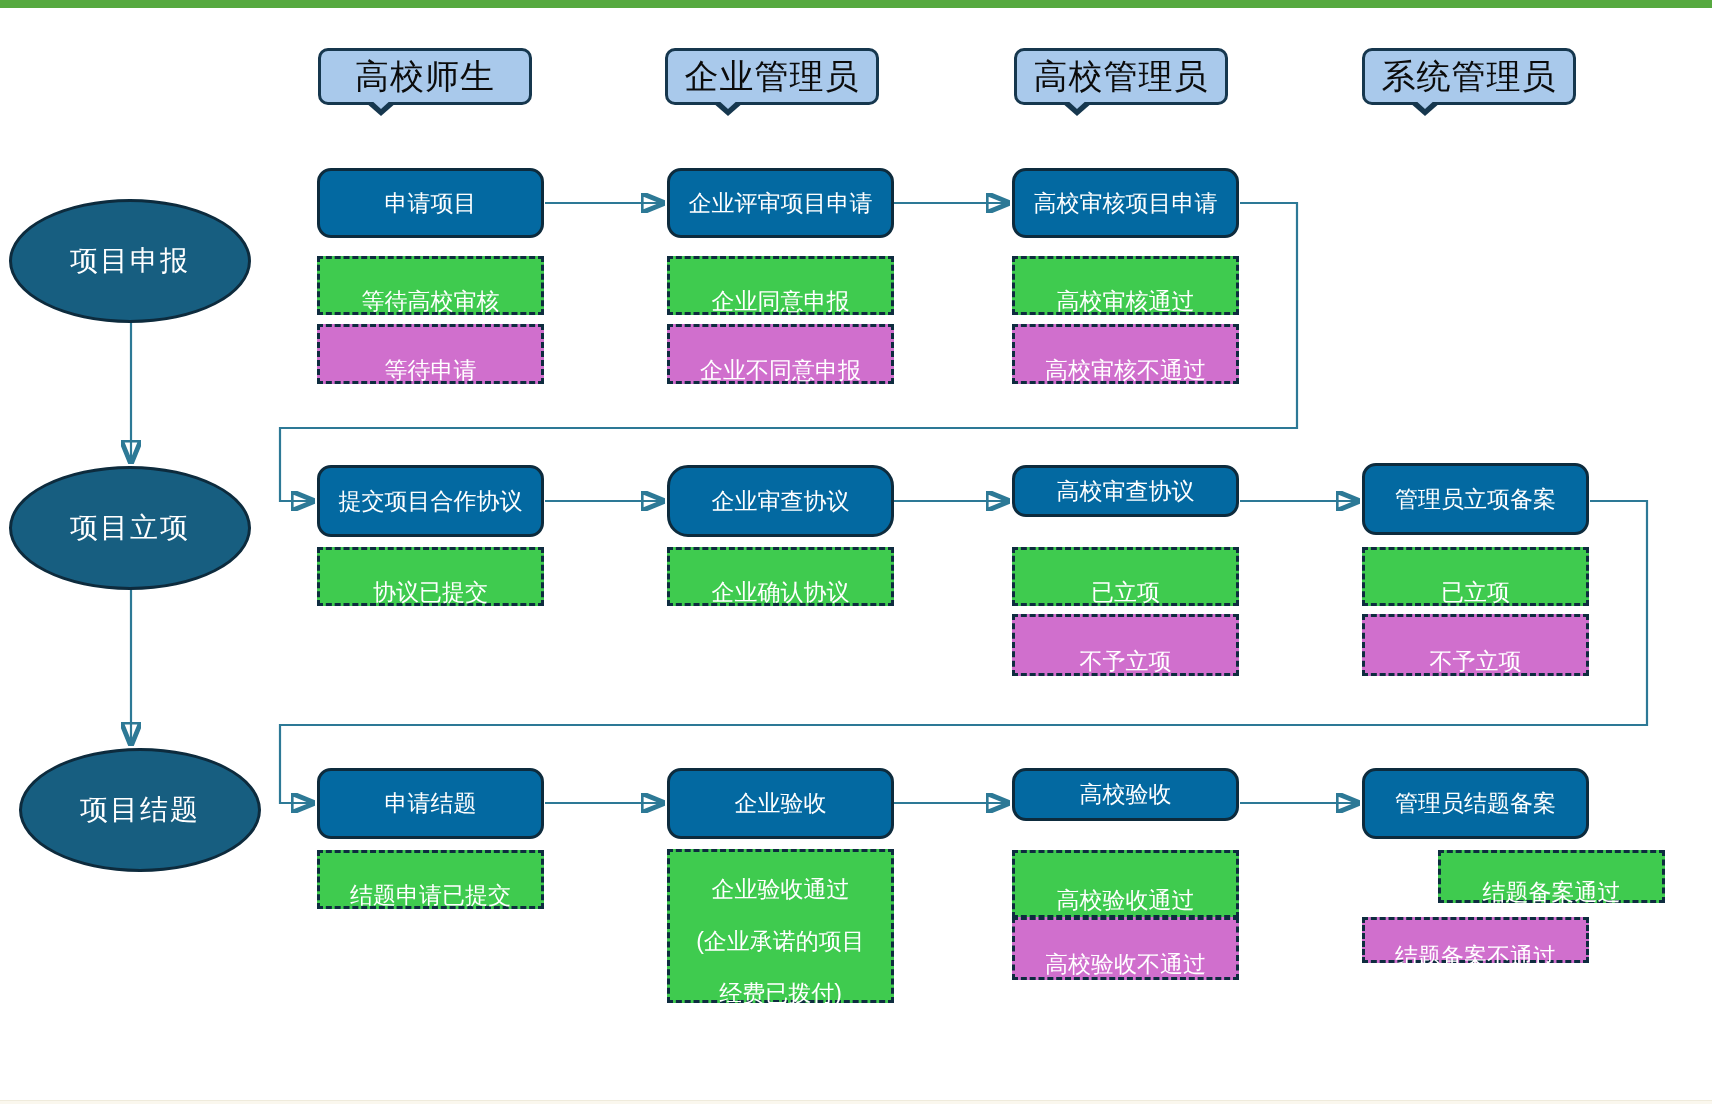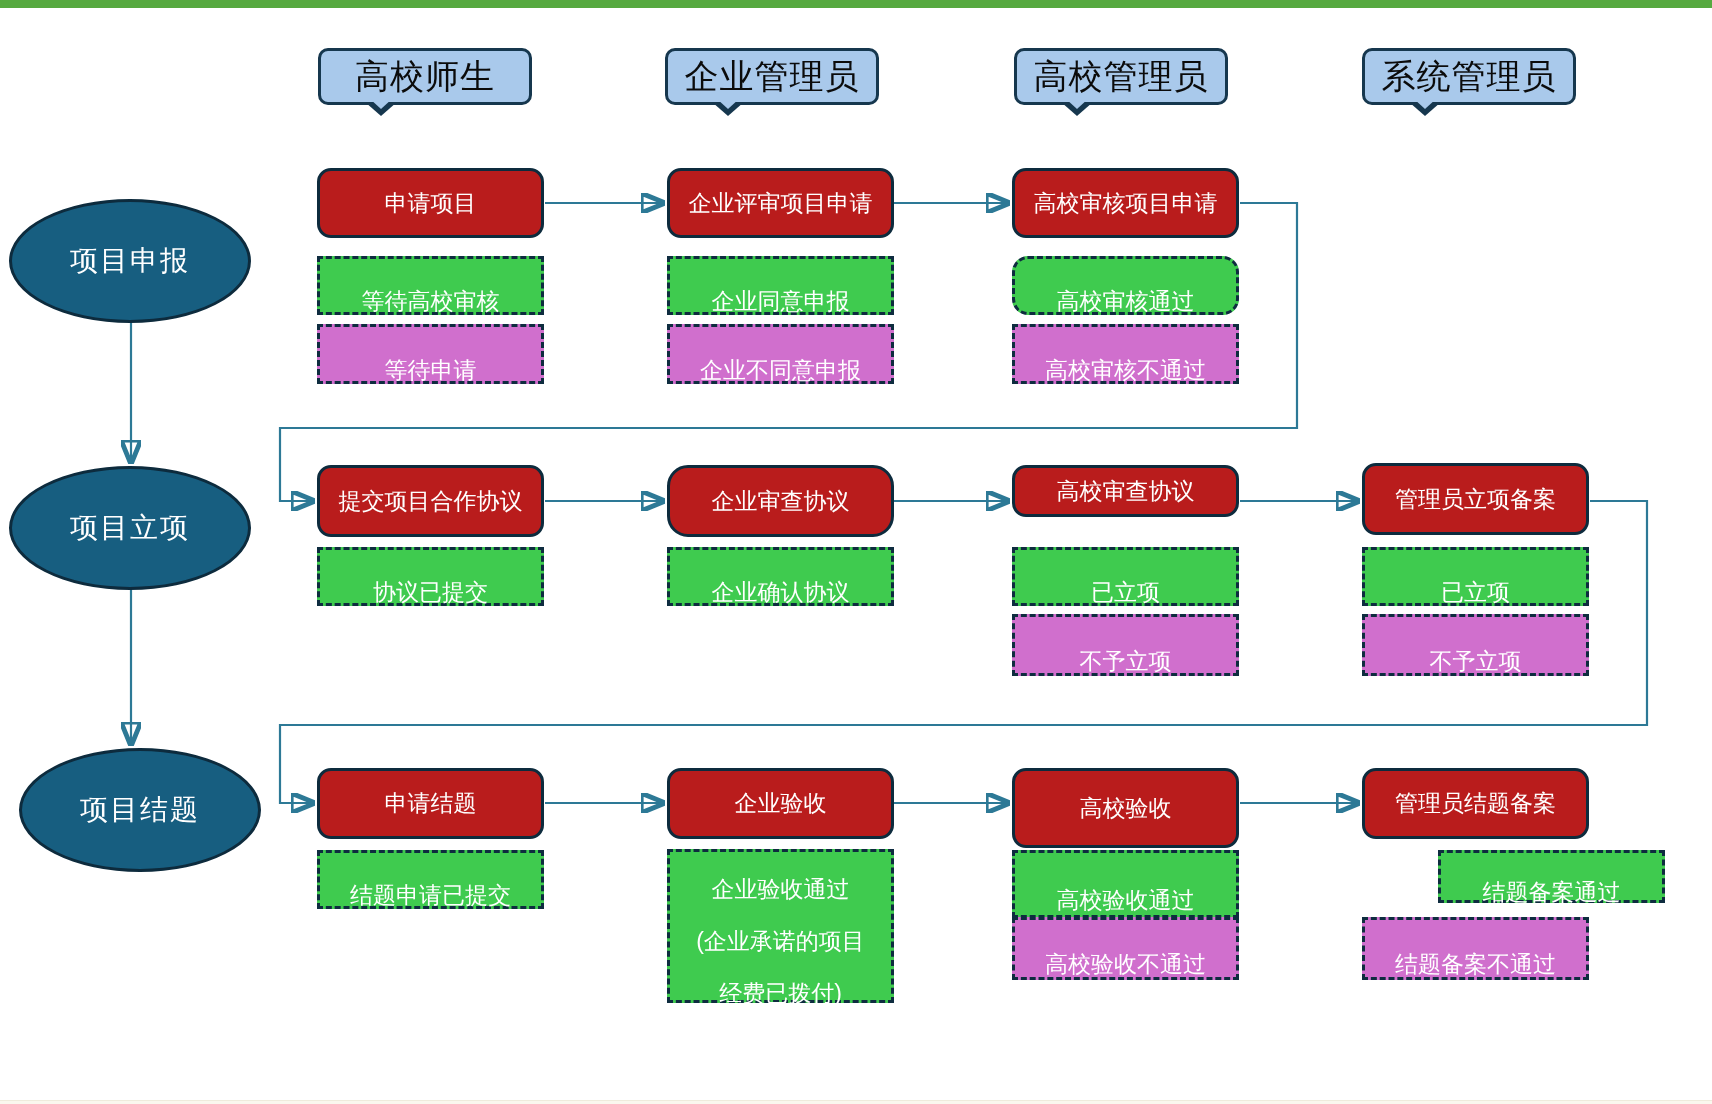--- a/index.html
+++ b/index.html
@@ -27,21 +27,21 @@
 
   .ellipse {
     position:absolute; width:242px; height:124px; box-sizing:border-box;
     background:#175E80; border:3px solid #0D2B3D; border-radius:50%;
     display:flex; align-items:center; justify-content:center;
     font-size:28px; color:#ffffff; letter-spacing:2px;
   }
 
   .step {
     position:absolute; width:227px; height:70px; box-sizing:border-box;
-    background:#b91c1c; border:3px solid #0D2B3D; border-radius:14px;
+    background:#0369a1; border:3px solid #0D2B3D; border-radius:14px;
     display:flex; align-items:center; justify-content:center;
     font-size:23px; color:#ffffff; text-align:center;
   }
 
   .status {
     position:absolute; width:227px; box-sizing:border-box;
     border:3px dashed #0E2C3F;
     display:flex; align-items:center; justify-content:center;
     font-size:23px; color:#ffffff; text-align:center;
   }
@@ -116,21 +116,21 @@
   <div class="status success" style="left:667px; top:256px; height:59px;">
     <span class="txt">企业同意申报</span>
   </div>
   <div class="status fail" style="left:667px; top:324px; height:60px;">
     <span class="txt">企业不同意申报</span>
   </div>
 
   <div class="step" style="left:1012px; top:168px;">
     <span>高校审核项目申请</span>
   </div>
-  <div class="status success" style="left:1012px; top:256px; height:59px;border-radius:16px;">
+  <div class="status success" style="left:1012px; top:256px; height:59px;">
     <span class="txt">高校审核通过</span>
   </div>
   <div class="status fail" style="left:1012px; top:324px; height:60px;">
     <span class="txt">高校审核不通过</span>
   </div>
 
   <div class="step" style="left:317px; top:465px; height:72px;">
     <span>提交项目合作协议</span>
   </div>
   <div class="status success" style="left:317px; top:547px; height:59px;">
@@ -173,34 +173,34 @@
 
   <div class="step" style="left:667px; top:768px; height:71px;">
     <span>企业验收</span>
   </div>
   <div class="status success tall" style="left:667px; top:849px; height:154px;">
     <span class="txt">企业验收通过
 (企业承诺的项目
 经费已拨付)</span>
   </div>
 
-  <div class="step" style="left:1012px; top:768px; height:80px;">
+  <div class="step" style="left:1012px; top:768px; height:53px;">
     <span>高校验收</span>
   </div>
   <div class="status success" style="left:1012px; top:850px; height:68px;">
     <span class="txt">高校验收通过</span>
   </div>
   <div class="status fail" style="left:1012px; top:917px; height:63px;">
     <span class="txt">高校验收不通过</span>
   </div>
 
   <div class="step" style="left:1362px; top:768px; height:71px;">
     <span>管理员结题备案</span>
   </div>
   <div class="status success" style="left:1438px; top:850px; height:53px;">
     <span class="txt">结题备案通过</span>
   </div>
-  <div class="status fail" style="left:1362px; top:917px; height:63px;">
+  <div class="status fail" style="left:1362px; top:917px; height:46px;">
     <span class="txt">结题备案不通过</span>
   </div>
 
   <div class="bottomstrip"></div>
 </div>
 
 </body></html>

